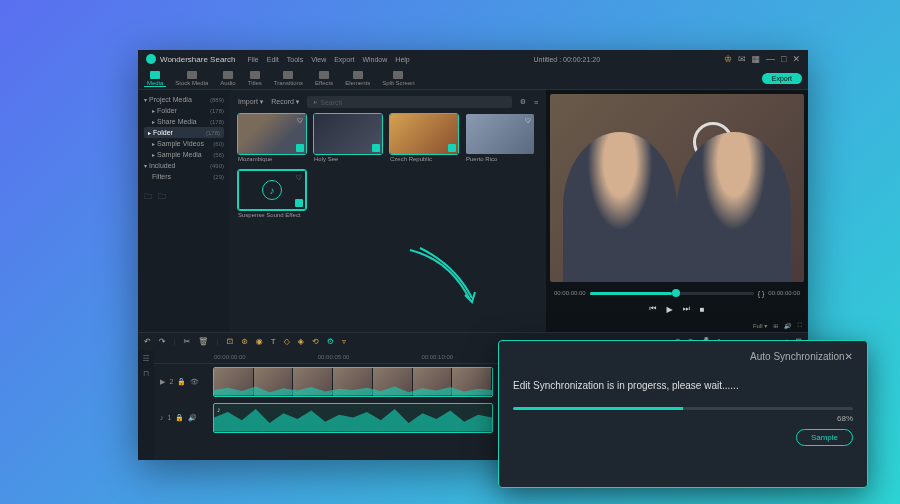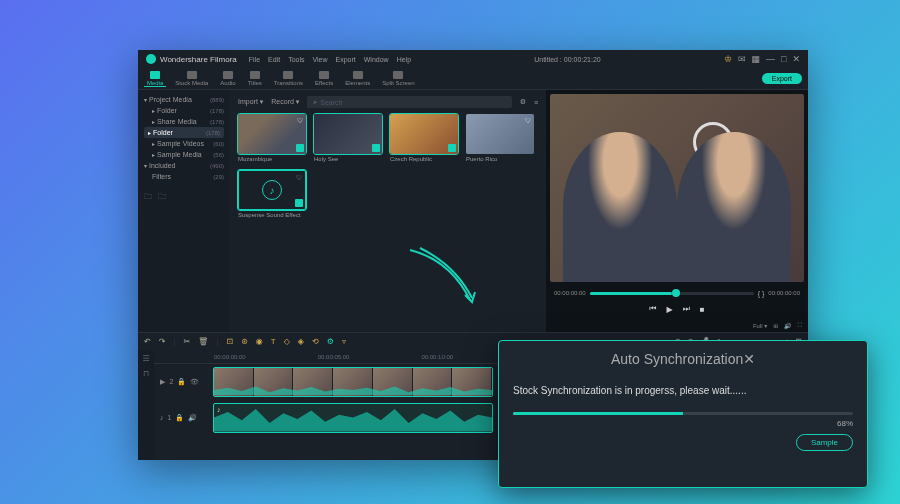--- a/index.html
+++ b/index.html
@@ -65,39 +65,39 @@
 .track-content { flex: 1; height: 30px; position: relative; }
 .clip { position: absolute; top: 0; height: 30px; background: #2a3440; border-radius: 2px; overflow: hidden; border: 1px solid #14d4b8; }
 .clip.video { left: 4px; width: 280px; display: flex; }
 .clip.video2 { left: 330px; width: 40px; }
 .clip-frame { flex: 1; background: linear-gradient(135deg, #8a7a6a, #5a4a4a); border-right: 1px solid #1a2028; }
 .clip.audio { left: 4px; top: 0; width: 280px; background: #1a3030; }
 .waveform { position: absolute; inset: 0; background: repeating-linear-gradient(90deg, transparent 0px, #14d4b8 1px, transparent 2px); opacity: 0.6; clip-path: polygon(0 50%, 5% 30%, 10% 60%, 15% 20%, 20% 70%, 25% 35%, 30% 55%, 35% 25%, 40% 65%, 45% 40%, 50% 50%, 55% 30%, 60% 60%, 65% 20%, 70% 70%, 75% 35%, 80% 55%, 85% 25%, 90% 65%, 95% 40%, 100% 50%, 100% 100%, 0 100%); background: #14d4b8; }
 .arrow { position: absolute; left: 400px; top: 240px; width: 100px; height: 80px; pointer-events: none; }
 .arrow svg { width: 100%; height: 100%; }
 .dialog { position: absolute; left: 498px; top: 340px; width: 370px; height: 148px; background: #1e2730; border: 1px solid #14d4b8; border-radius: 4px; padding: 10px 14px; box-shadow: 0 8px 30px rgba(0,0,0,0.5); color: #ccc; display: flex; flex-direction: column; }
-.dialog-head { display: flex; justify-content: center; font-size: 14px; color: #aaa; }
+.dialog-head { display: flex; justify-content: flex-end; font-size: 10px; color: #aaa; }
 .dialog-close { cursor: pointer; }
 .dialog-msg { font-size: 10px; color: #ddd; margin-top: 18px; }
 .progress { height: 3px; background: #3a4048; margin-top: 16px; border-radius: 2px; overflow: hidden; }
 .progress-fill { height: 100%; width: 50%; background: #14d4b8; }
 .progress-pct { text-align: right; font-size: 8px; color: #aaa; margin-top: 4px; }
 .dialog-btn { margin-left: auto; margin-top: 6px; border: 1px solid #14d4b8; color: #14d4b8; padding: 3px 14px; border-radius: 12px; font-size: 8px; cursor: pointer; }
 .timeline-side { width: 16px; background: #171d24; display: flex; flex-direction: column; align-items: center; gap: 6px; padding-top: 4px; color: #666; font-size: 8px; }
 .timeline-wrap { display: flex; height: 110px; }
 .timeline-main { flex: 1; display: flex; flex-direction: column; }
 .thumb-img { position: absolute; inset: 0; background: linear-gradient(135deg, #7a6a5a 30%, #4a5060 70%); }
 </style>
 </head>
 <body>
 
 <div class="window">
   <div class="titlebar">
     <div class="logo"></div>
-    <div class="titlebar-text">Wondershare Filmora</div>
+    <div class="titlebar-text">Wondershare Search</div>
     <div class="menu">
       <span>File</span>
       <span>Edit</span>
       <span>Tools</span>
       <span>View</span>
       <span>Export</span>
       <span>Window</span>
       <span>Help</span>
     </div>
     <div class="title-center">Untitled : 00:00:21:20</div>
@@ -360,19 +360,19 @@
       <path d="M 20 8 Q 55 25 72 58" stroke="#14d4b8" stroke-width="2" fill="none"></path>
       <path d="M 65 55 L 72 62 L 75 52" stroke="#14d4b8" stroke-width="2" fill="none"></path>
     </svg>
 </div>
 
 <div class="dialog">
   <div class="dialog-head">
     <span>Auto Synchronization</span>
     <span class="dialog-close">✕</span>
   </div>
-  <div class="dialog-msg">Stock Synchronization is in progerss, please wait......</div>
+  <div class="dialog-msg">Edit Synchronization is in progerss, please wait......</div>
   <div class="progress">
       <div class="progress-fill"></div>
     </div>
   <div class="progress-pct">68%</div>
   <div class="dialog-btn">Sample</div>
 </div>
 
 </body></html>

